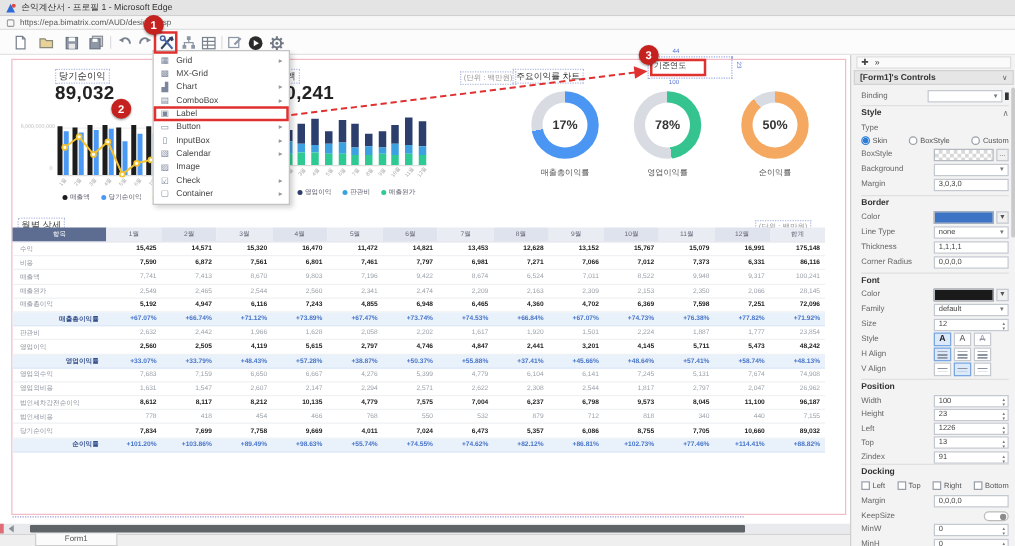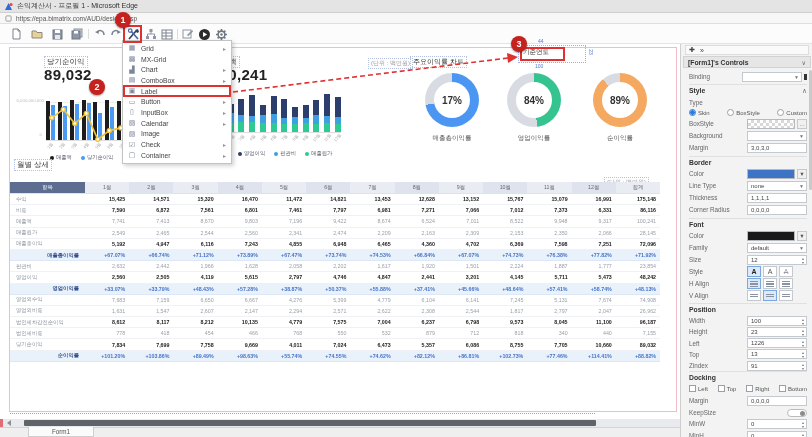--- a/index.html
+++ b/index.html
@@ -363,36 +363,36 @@
         </div>
       </div>
 
     <div class="abs" style="left:410px;top:6px;"><span class="dotlbl kpi-title" style="font-size:7px;">주요이익률 차트</span></div>
     <div id="donuts">
         <div class="donut abs" style="left: 425px; top: 29px; background: conic-gradient(rgb(75, 150, 243) 0deg, rgb(75, 150, 243) 72%, rgb(216, 220, 226) 72%, rgb(216, 220, 226) 100%);">
           <div class="hole">17%</div>
         </div>
         <div class="donut-lbl abs" style="left: 412px; top: 90px; width: 80px;">매출총이익률</div>
         <div class="donut abs" style="left: 507px; top: 29px; background: conic-gradient(rgb(53, 196, 143) 0deg, rgb(53, 196, 143) 48%, rgb(216, 220, 226) 48%, rgb(216, 220, 226) 100%);">
-          <div class="hole">84%</div>
+          <div class="hole">78%</div>
         </div>
         <div class="donut-lbl abs" style="left: 494px; top: 90px; width: 80px;">영업이익률</div>
         <div class="donut abs" style="left: 593px; top: 29px; background: conic-gradient(rgb(244, 168, 96) 0deg, rgb(244, 168, 96) 89%, rgb(216, 220, 226) 89%, rgb(216, 220, 226) 100%);">
-          <div class="hole">89%</div>
+          <div class="hole">50%</div>
         </div>
         <div class="donut-lbl abs" style="left: 580px; top: 90px; width: 80px;">순이익률</div>
       </div>
 
     <div class="abs" style="left:518px;top:1px;width:68px;height:18px;border:1px dotted #9db0e8;"></div>
     <div class="abs" style="left:523px;top:4px;font-size:6.5px;color:#333;z-index:61;">기준연도</div>
     <div class="abs dim" style="left:538px;top:-6px;">44</div>
     <div class="abs dim" style="left:535px;top:19px;">100</div>
     <div class="abs dim" style="left:588px;top:5px;transform:rotate(90deg);">23</div>
 
-    <div class="abs" style="left:14px;top:109px;text-align:right;"><span class="dotlbl" style="font-size:7.5px;color:#444;">월별 상세</span></div>
+    <div class="abs" style="left:14px;top:125px;text-align:right;"><span class="dotlbl" style="font-size:7.5px;color:#444;">월별 상세</span></div>
     <div class="abs" style="left:604px;top:126px;"><span class="dotlbl unit">(단위 : 백만원)</span></div>
     <div class="abs tbl" style="top:138px;" id="gridtable">
         <div class="trow hdr">
           <div class="tc lab">항목</div>
           <div class="tc val" style="background: rgb(233, 236, 243);">1월</div>
           <div class="tc val" style="background: rgb(223, 227, 237);">2월</div>
           <div class="tc val" style="background: rgb(233, 236, 243);">3월</div>
           <div class="tc val" style="background: rgb(223, 227, 237);">4월</div>
           <div class="tc val" style="background: rgb(233, 236, 243);">5월</div>
           <div class="tc val" style="background: rgb(223, 227, 237);">6월</div>

